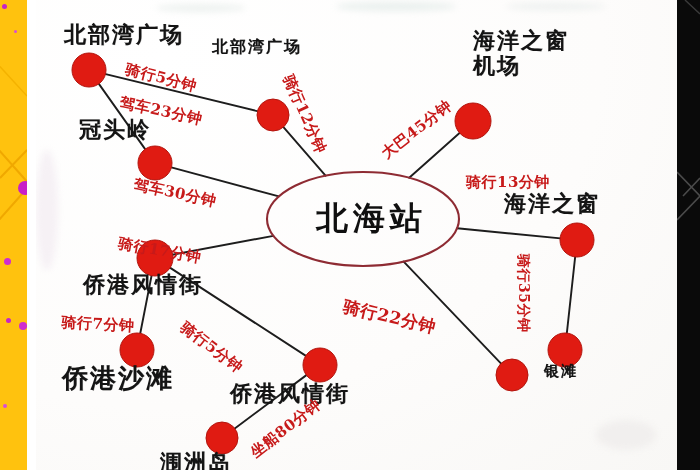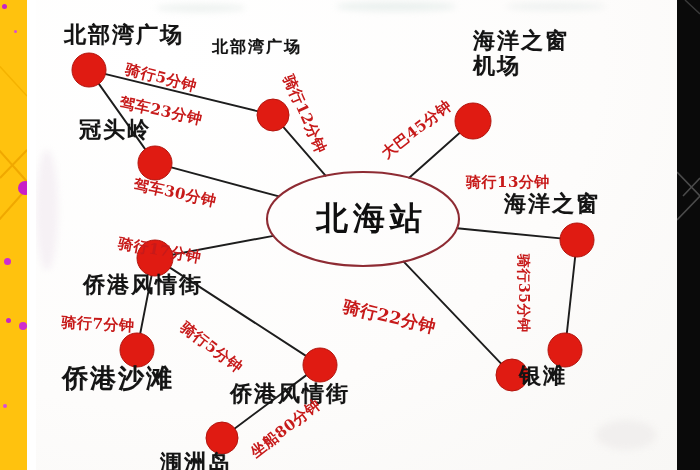--- a/index.html
+++ b/index.html
@@ -144,21 +144,21 @@
   <div id="node-label-layer">
       <div class="nlabel" style="left: 64px; top: 22px; font-size: 22px; line-height: 1.15;">北部湾广场</div>
       <div class="nlabel" style="left: 212px; top: 38px; font-size: 16px; line-height: 1.15;">北部湾广场</div>
       <div class="nlabel" style="left: 79px; top: 117px; font-size: 22px; line-height: 1.15;">冠头岭</div>
       <div class="nlabel" style="left: 473px; top: 28px; font-size: 22px; line-height: 1.15;">海洋之窗
 机场</div>
       <div class="nlabel" style="left: 504px; top: 191px; font-size: 22px; line-height: 1.15;">海洋之窗</div>
       <div class="nlabel" style="left: 83px; top: 272px; font-size: 22px; line-height: 1.15;">侨港风情街</div>
       <div class="nlabel" style="left: 62px; top: 364px; font-size: 26px; line-height: 1.15;">侨港沙滩</div>
       <div class="nlabel" style="left: 230px; top: 381px; font-size: 22px; line-height: 1.15;">侨港风情街</div>
-      <div class="nlabel" style="left: 519px; top: 363px; font-size: 22px; line-height: 1.15; text-align: center;">银滩</div>
+      <div class="nlabel" style="left: 544px; top: 363px; font-size: 15px; line-height: 1.15; text-align: center;">银滩</div>
       <div class="nlabel" style="left: 160px; top: 450px; font-size: 22px; line-height: 1.15;">涠洲岛</div>
     </div>
   <div id="edge-label-layer">
       <div class="elabel" style="left: 128px; top: 60px; font-size: 15px; transform: rotate(14deg);">骑行5分钟</div>
       <div class="elabel" style="left: 122px; top: 93px; font-size: 15px; transform: rotate(12deg);">驾车23分钟</div>
       <div class="elabel" style="left: 296px; top: 72px; font-size: 15px; transform: rotate(66deg);">骑行12分钟</div>
       <div class="elabel" style="left: 378px; top: 148px; font-size: 15px; transform: rotate(-38deg);">大巴45分钟</div>
       <div class="elabel" style="left: 136px; top: 175px; font-size: 15px; transform: rotate(12deg);">驾车30分钟</div>
       <div class="elabel" style="left: 466px; top: 173px; font-size: 15px; transform: rotate(0deg);">骑行13分钟</div>
       <div class="elabel" style="left: 120px; top: 234px; font-size: 15px; transform: rotate(10deg);">骑行17分钟</div>

